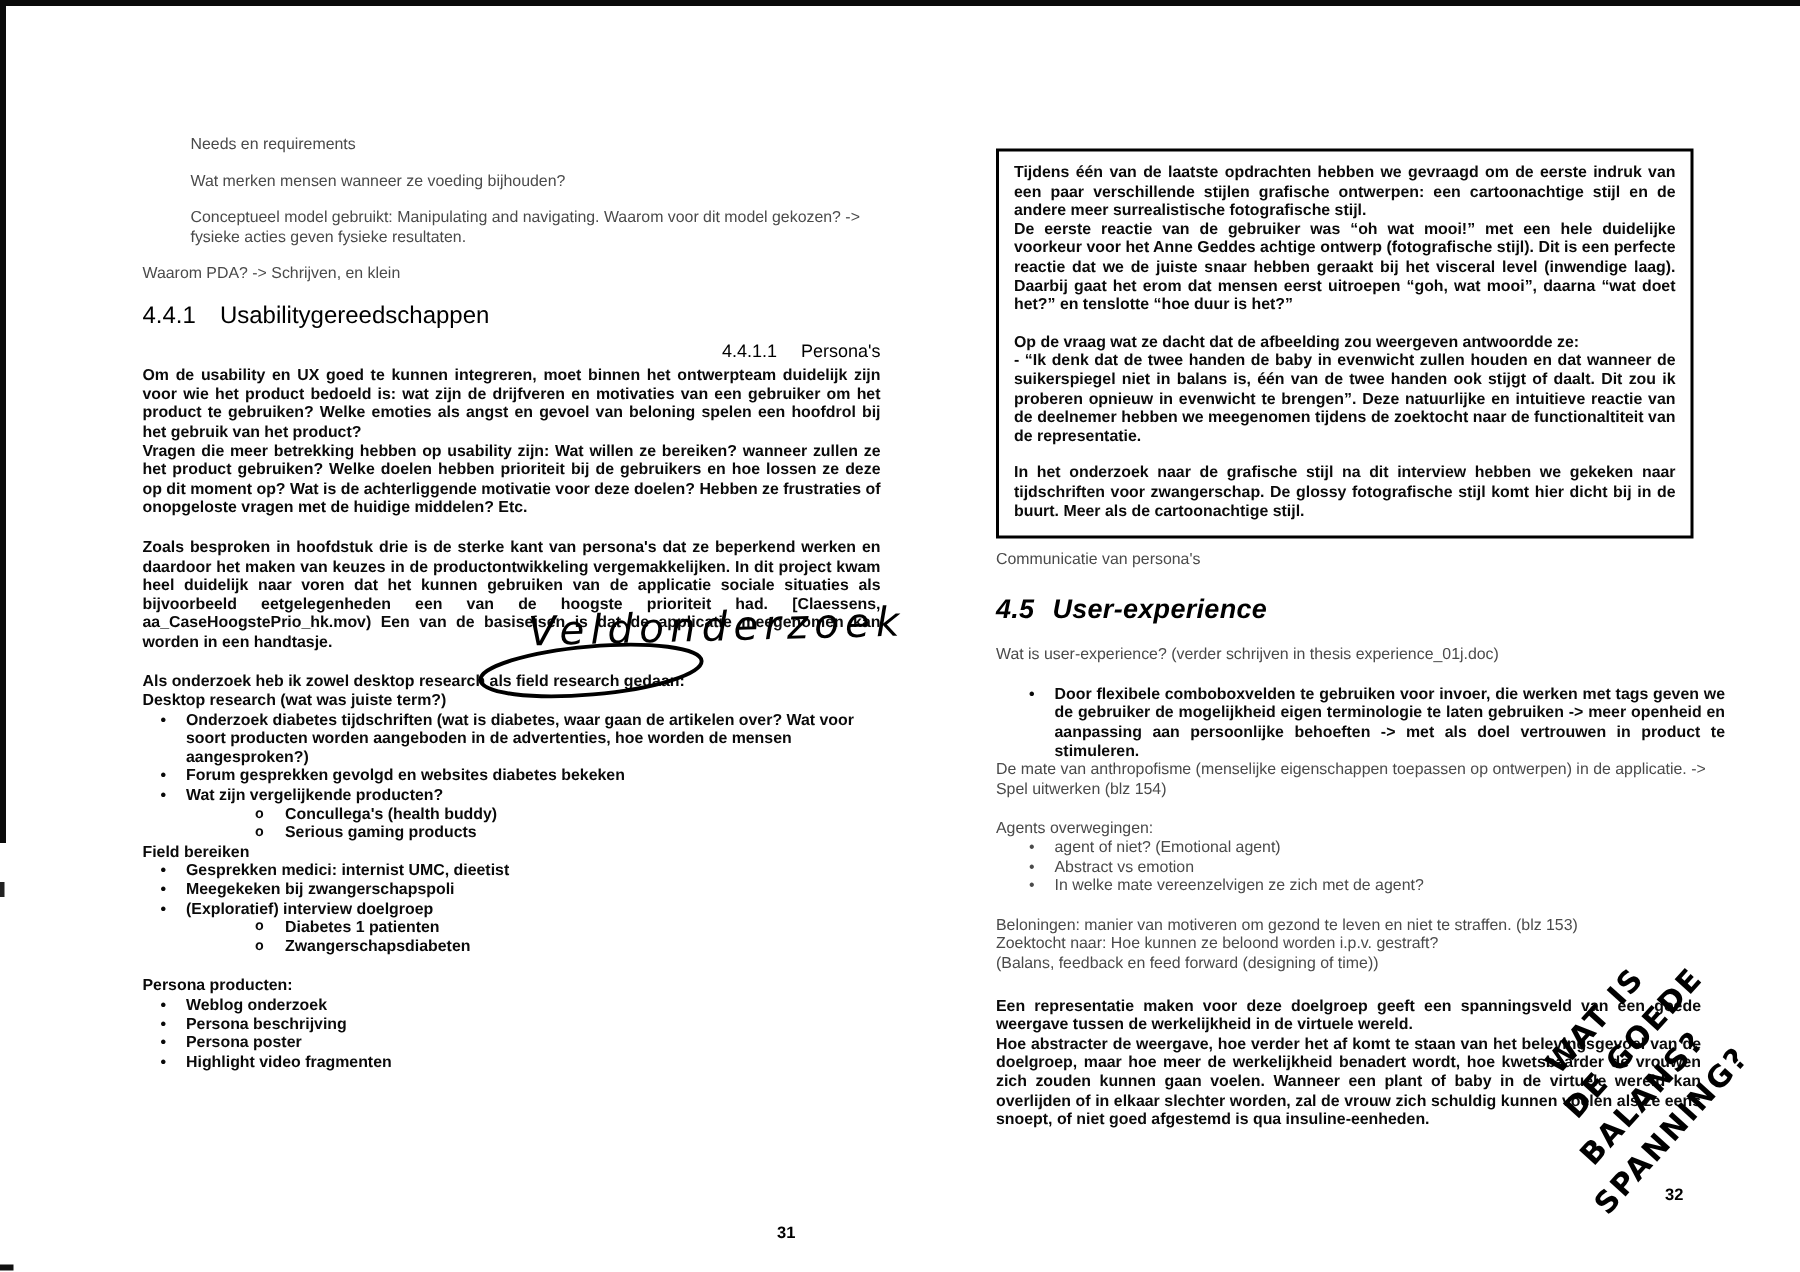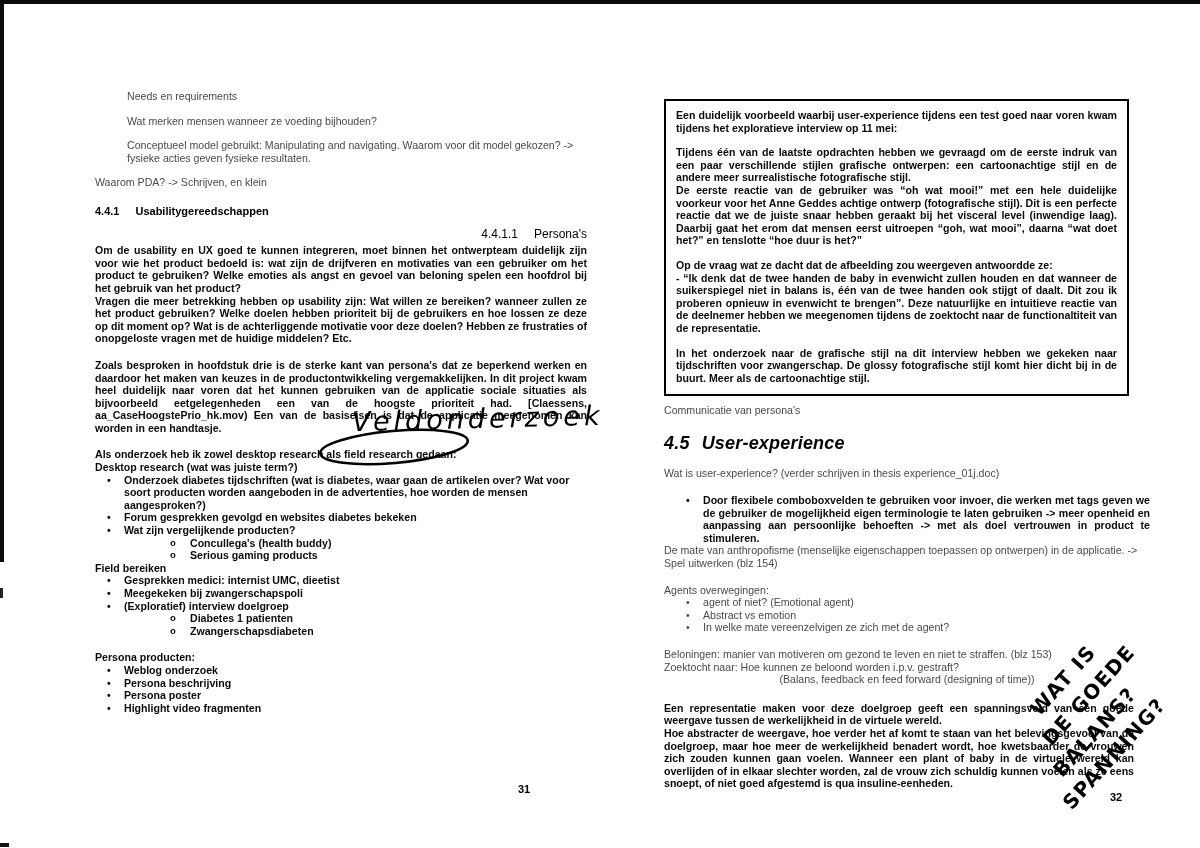--- a/index.html
+++ b/index.html
@@ -17,24 +17,24 @@
 
   
   .col{position:absolute;font-size:10.6px;line-height:12.6px;}
   .col-left{left:95px;top:90px;width:492px;}
   .col-right{left:664px;top:99px;width:486px;}
 
   .plain{color:#4a4a4a;font-weight:400;}
   .bold{color:#0a0a0a;font-weight:700;}
   .just{text-align:justify;}
   .mb4{margin-bottom:4px;}  .mb12{margin-bottom:12px;margin-left:32px;}
-  .mb14{margin-bottom:14px;} .mb16{margin-bottom:16px;text-align:center;}
+  .mb14{margin-bottom:14px;} .mb16{margin-bottom:16px;}
 
   .h-num{display:inline-block;margin-right:16px;}
-  .h1{font-weight:700;color:#000;font-size:11px;margin:16px 0 10px 0;}
+  .h1{font-weight:400;color:#000;font-size:16px;margin:16px 0 10px 0;}
   .h2{font-weight:400;color:#000;font-size:12px;margin:0 0 4px 0;text-align:right;}
   .h3{font-weight:700;font-style:italic;color:#000;font-size:18px;margin:20px 0 18px 0;letter-spacing:.2px;}
   .h3 .h-num{margin-right:12px;}
 
   
   .brow{display:flex;align-items:flex-start;}
   .bmark{flex:0 0 auto;width:17px;margin-left:12px;text-align:left;}
   .btext{flex:1 1 auto;}
   .srow .bmark{margin-left:75px;width:20px;font-size:9.5px;}
   .r-brow .bmark{margin-left:22px;width:17px;}
@@ -62,21 +62,21 @@
     position:absolute;left:1042px;top:628px;width:150px;
     transform:rotate(-48deg);transform-origin:50% 50%;
     font-size:20px;font-weight:700;letter-spacing:1.5px;line-height:29px;
     white-space:nowrap;
   }
   .hw-balans .l2{margin-left:-14px;}
   .hw-balans .l3{margin-left:-30px;}
   .hw-balans .l4{margin-left:-48px;}
 
   .pagenum{position:absolute;font-size:11px;font-weight:700;color:#000;}
-  .pn-left{left:518px;top:783px;}
+  .pn-left{left:518px;top:816px;}
   .pn-right{left:1110px;top:791px;}
 </style>
 </head>
 <body>
 
 <div class="scan-edge-top"></div>
 <div class="scan-edge-left"></div>
 <div class="scan-speck-1"></div>
 <div class="scan-speck-2"></div>
 
@@ -169,21 +169,20 @@
 </div>
 
 <div class="hw hw-veld">Veldonderzoek</div>
 <svg class="hw-circle" viewBox="0 0 156 46">
   <ellipse cx="78" cy="23" rx="74" ry="16" fill="none" stroke="#000" stroke-width="2.6" transform="rotate(-5 78 23)"></ellipse>
 </svg>
 
 <div class="col col-right">
 
   <div class="callout">
-    <div class="blk">Een duidelijk voorbeeld waarbij user-experience tijdens een test goed naar voren kwam tijdens het exploratieve interview op 11 mei:</div>
     <div class="blk">
       <div>Tijdens één van de laatste opdrachten hebben we gevraagd om de eerste indruk van een paar verschillende stijlen grafische ontwerpen: een cartoonachtige stijl en de andere meer surrealistische fotografische stijl.</div>
       <div>De eerste reactie van de gebruiker was “oh wat mooi!” met een hele duidelijke voorkeur voor het Anne Geddes achtige ontwerp (fotografische stijl). Dit is een perfecte reactie dat we de juiste snaar hebben geraakt bij het visceral level (inwendige laag). Daarbij gaat het erom dat mensen eerst uitroepen “goh, wat mooi”, daarna “wat doet het?” en tenslotte “hoe duur is het?”</div>
     </div>
     <div class="blk">
       <div>Op de vraag wat ze dacht dat de afbeelding zou weergeven antwoordde ze:</div>
       <div>- “Ik denk dat de twee handen de baby in evenwicht zullen houden en dat wanneer de suikerspiegel niet in balans is, één van de twee handen ook stijgt of daalt. Dit zou ik proberen opnieuw in evenwicht te brengen”. Deze natuurlijke en intuitieve reactie van de deelnemer hebben we meegenomen tijdens de zoektocht naar de functionaltiteit van de representatie.</div>
     </div>
     <div class="blk">In het onderzoek naar de grafische stijl na dit interview hebben we gekeken naar tijdschriften voor zwangerschap. De glossy fotografische stijl komt hier dicht bij in de buurt. Meer als de cartoonachtige stijl.</div>
   </div>

